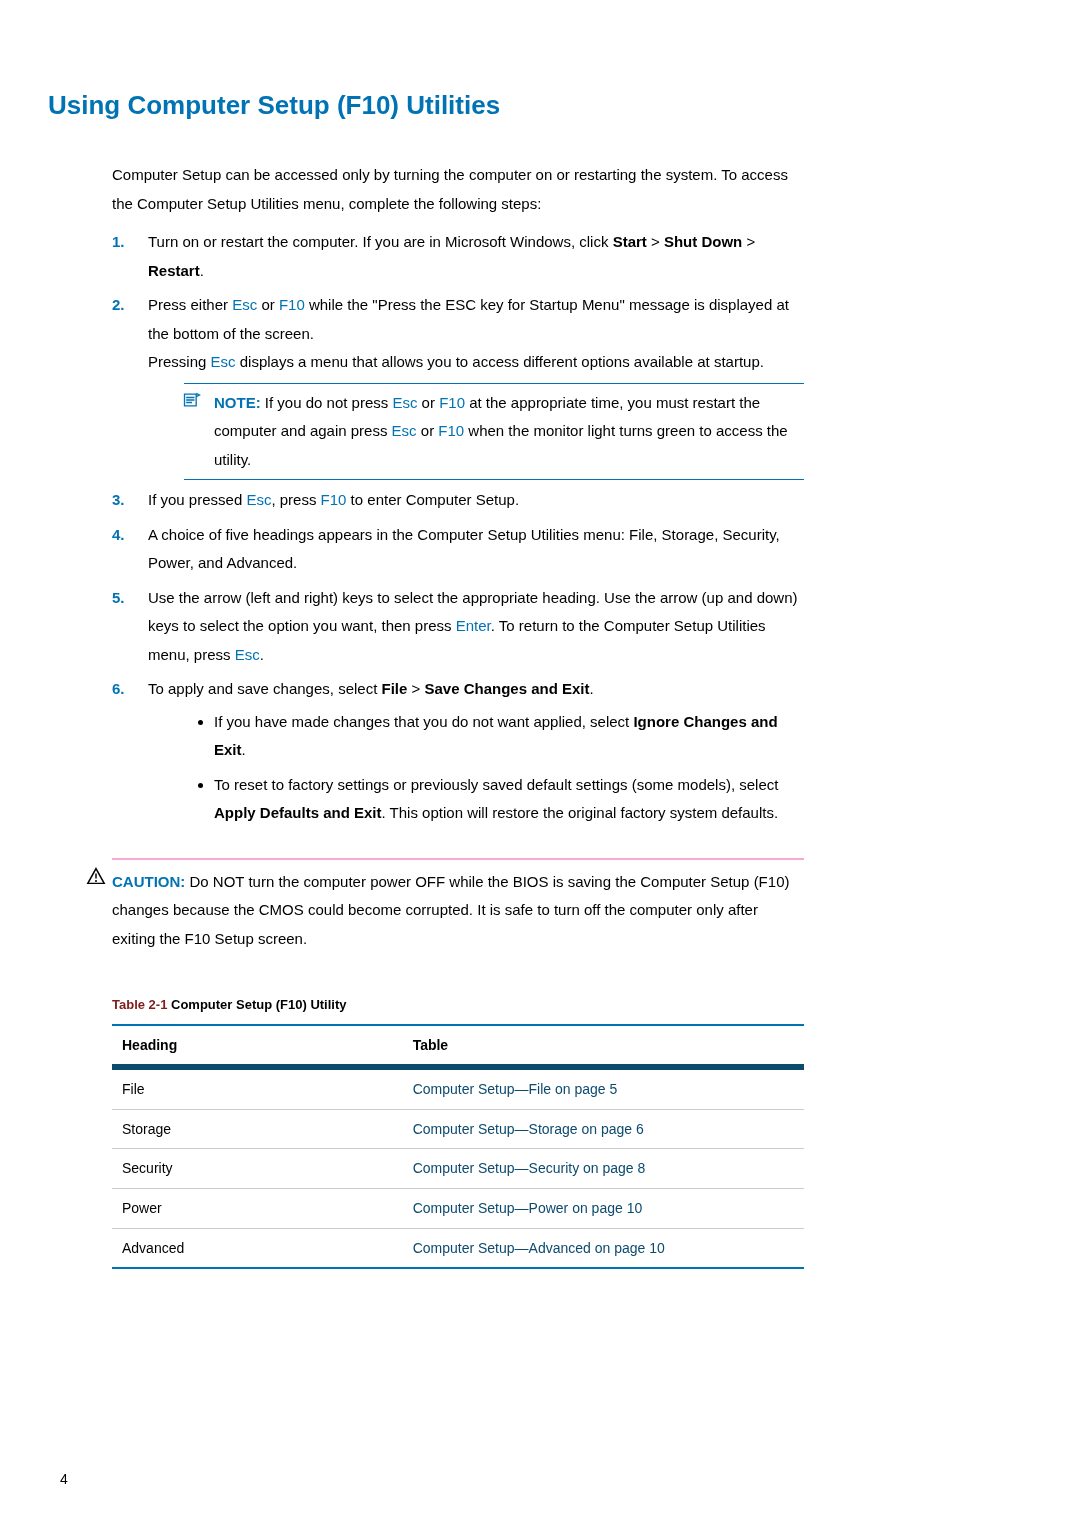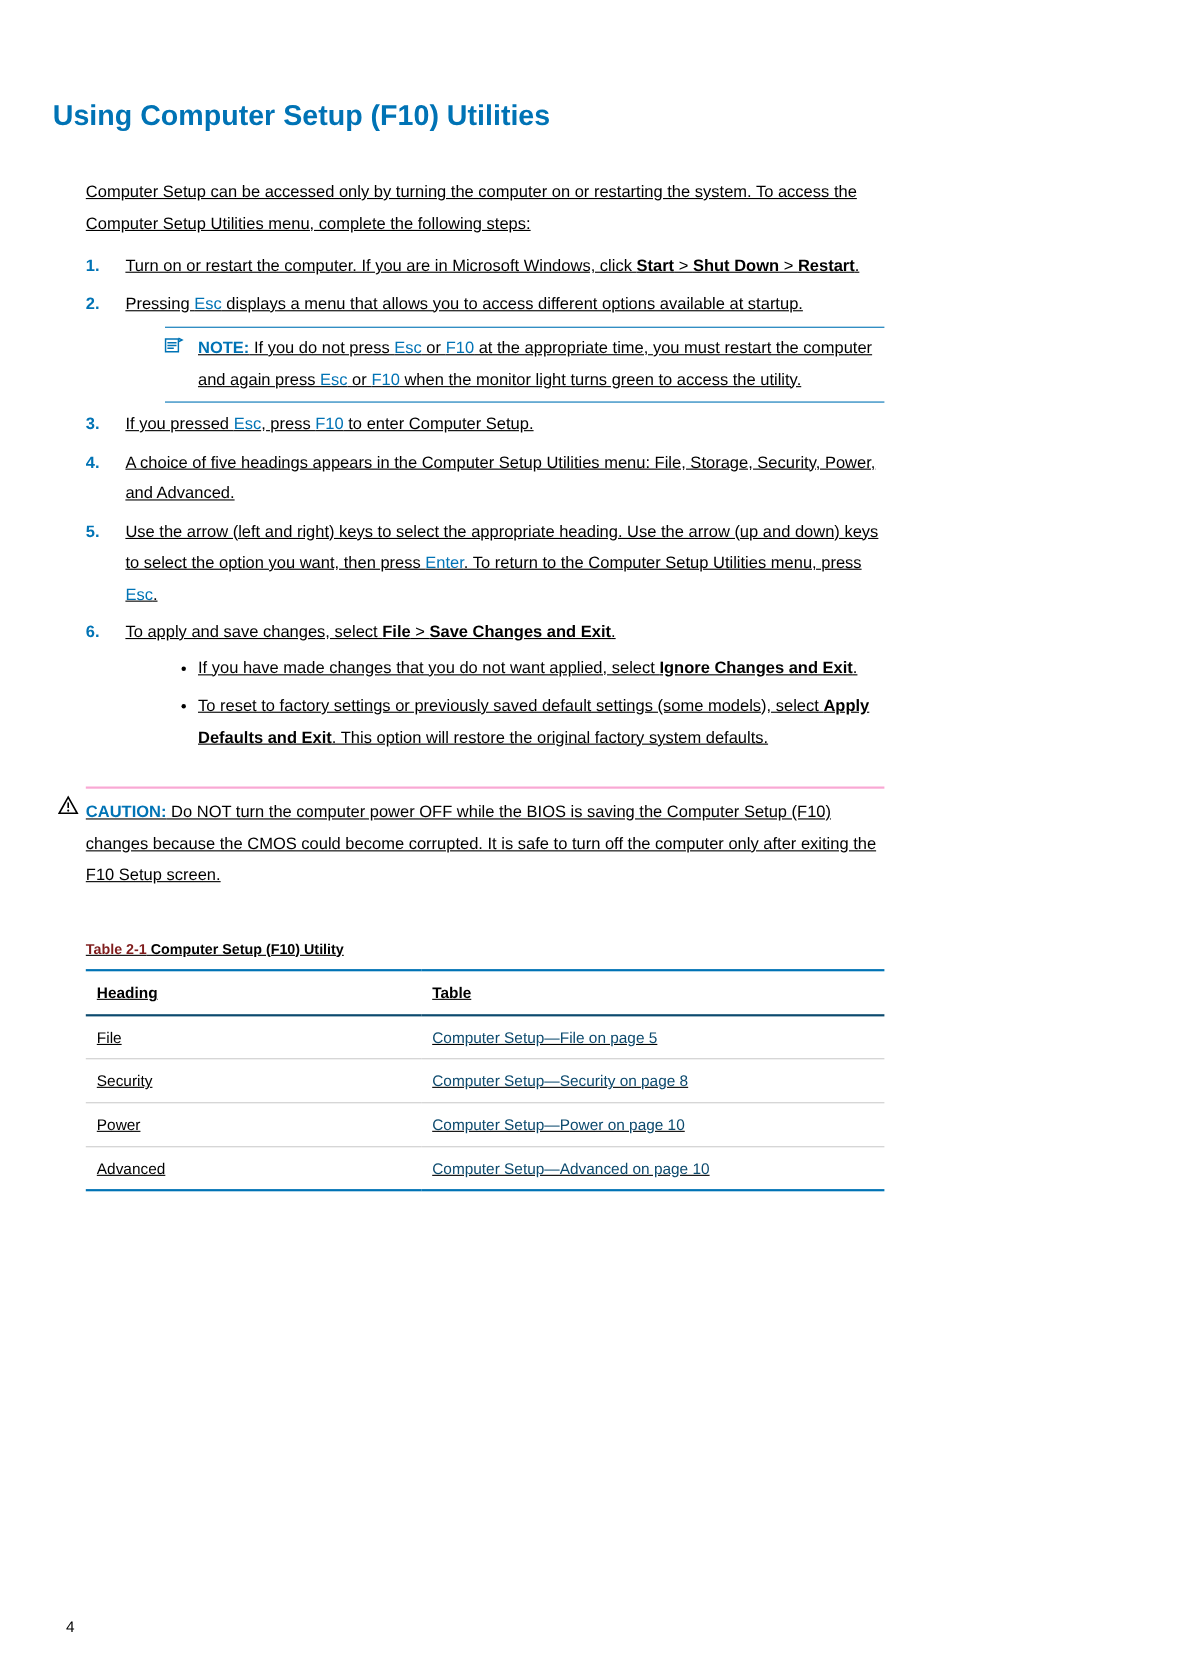--- a/index.html
+++ b/index.html
@@ -20,23 +20,22 @@
   h1.page-title {
     color: #0073b5;
     font-size: 26px;
     font-weight: bold;
     margin: 0 0 40px 0;
   }
   .blue-key {
     color: #0073b5;
   }
   .content {
-    margin-left: 30px;
+    margin-left: 64px;
     line-height: 1.9;
-    text-decoration: underline;
   }
   .intro {
     margin-bottom: 10px;
   }
   ol.steps {
     list-style: none;
     padding: 0;
     margin: 0;
   }
   ol.steps > li {
@@ -102,21 +101,21 @@
     font-weight: bold;
   }
   table.util-table {
     width: 100%;
     border-collapse: collapse;
     margin-top: 6px;
     font-size: 14px;
   }
   table.util-table thead tr {
     border-top: 2px solid #0073b5;
-    border-bottom: 2px solid #0c4a6e;
+    border-bottom: 6px solid #0c4a6e;
   }
   table.util-table th {
     text-align: left;
     font-weight: bold;
     padding: 6px 10px;
   }
   table.util-table td {
     padding: 6px 10px;
     border-bottom: 1px solid #ccc;
   }
@@ -149,20 +148,23 @@
 
       <li>
         <span class="num">1.</span>
         <span>
           <span>Turn on or restart the computer. If you are in Microsoft Windows, click </span><span class="bold">Start</span><span> &gt; </span><span class="bold">Shut Down</span><span> &gt; </span><span class="bold">Restart</span><span>.</span>
         </span>
       </li>
 
       <li>
         <span class="num">2.</span>
+        <span>
+          <span>Press either </span><span class="blue-key">Esc</span><span> or </span><span class="blue-key">F10</span><span> while the "Press the ESC key for Startup Menu"  message is displayed at the bottom of the screen.</span>
+        </span>
         <div>
           <span>Pressing </span><span class="blue-key">Esc</span><span> displays a menu that allows you to access different options available at startup.</span>
         </div>
 
         <div class="note-block">
           <span class="note-icon">
             <svg width="20" height="20" viewBox="0 0 24 24">
                 <path fill="none" stroke="#0073b5" stroke-width="1.6" d="M3 5h14v14H3z M5 9h10 M5 12h10 M5 15h7 M17 4l4 2-4 2"></path>
               </svg>
           </span>
@@ -228,20 +230,24 @@
           <th style="width:42%">Heading</th>
           <th>Table</th>
         </tr>
       </thead>
       <tbody>
         <tr>
           <td>File</td>
           <td><a href="#">Computer Setup—File on page 5</a></td>
         </tr>
         <tr>
+          <td>Storage</td>
+          <td><a href="#">Computer Setup—Storage on page 6</a></td>
+        </tr>
+        <tr>
           <td>Security</td>
           <td><a href="#">Computer Setup—Security on page 8</a></td>
         </tr>
         <tr>
           <td>Power</td>
           <td><a href="#">Computer Setup—Power on page 10</a></td>
         </tr>
         <tr>
           <td>Advanced</td>
           <td><a href="#">Computer Setup—Advanced on page 10</a></td>

